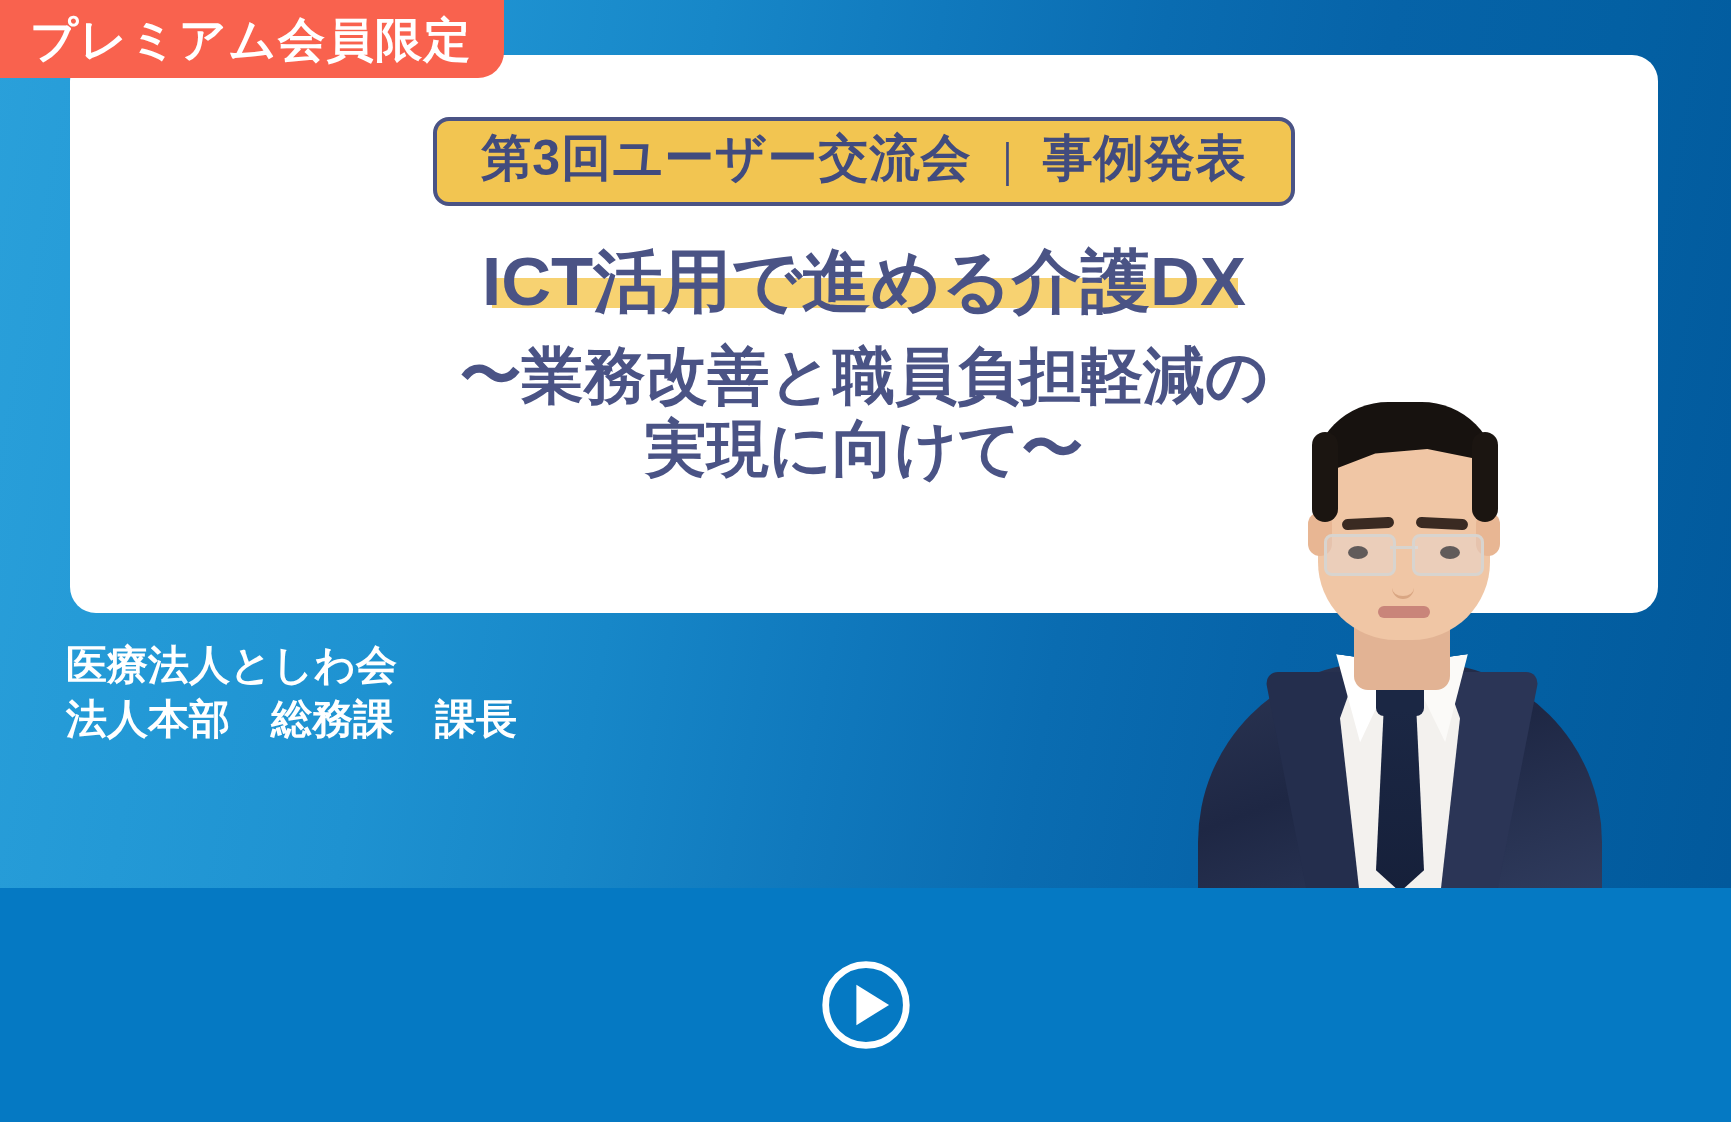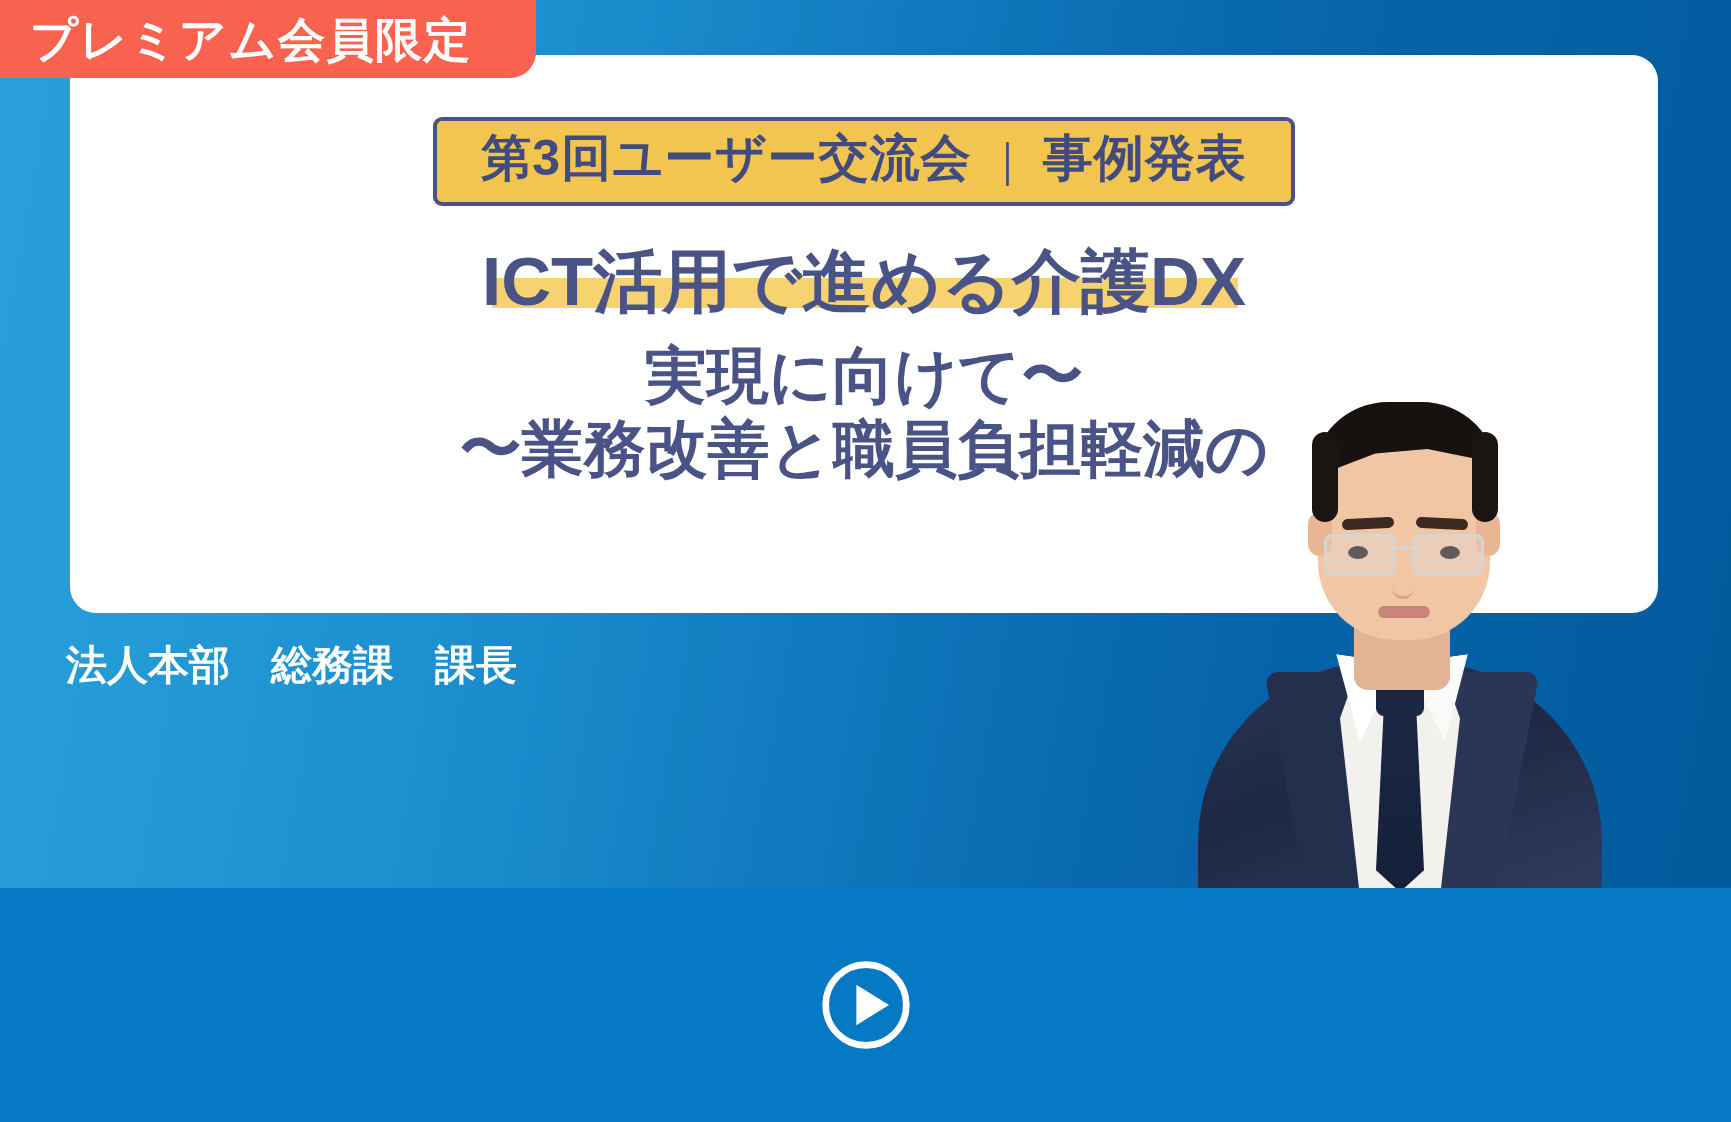--- a/index.html
+++ b/index.html
@@ -44,21 +44,21 @@
     background: #ffffff;
     border-radius: 26px;
   }
 
   
   .premium-ribbon {
     position: absolute;
     left: 0;
     top: 0;
     height: 78px;
-    padding: 0 64px 0 30px;
+    padding: 0 32px 0 30px;
     display: flex;
     align-items: center;
     background: #f9624e;
     border-bottom-right-radius: 26px;
     z-index: 6;
   }
   .premium-ribbon .ribbon-text {
     color: #ffffff;
     font-size: 47px;
     font-weight: 700;
@@ -77,21 +77,21 @@
     z-index: 4;
     display: flex;
     flex-direction: column;
     align-items: center;
   }
 
   .event-badge {
     margin-top: 62px;
     border: 4px solid #4a5385;
     background: #f2c551;
-    border-radius: 9px;
+    border-radius: 16px;
     padding: 9px 44px 14px 44px;
     display: flex;
     align-items: baseline;
     justify-content: center;
     gap: 0;
   }
   .event-badge .badge-text {
     color: #414b7e;
     font-size: 50px;
     font-weight: 700;
@@ -450,27 +450,28 @@
       <span class="badge-sep">｜</span>
       <span class="badge-text">事例発表</span>
     </div>
 
     <div class="main-title-wrap">
       <div class="title-highlight"></div>
       <div class="main-title">ICT活用で進める介護DX</div>
     </div>
 
     <div class="subtitle">
+      <span class="sub-line">〜業務改善と職員負担軽減の</span>
       <span class="sub-line">実現に向けて〜</span>
-      <span class="sub-line">〜業務改善と職員負担軽減の</span>
     </div>
 
   </div>
 
   <div class="speaker-block">
+    <div class="speaker-org">医療法人としわ会</div>
     <div class="speaker-dept">法人本部　総務課　課長</div>
   </div>
 
   <div class="portrait">
     <div class="p-shoulders"></div>
     <div class="p-lapel-l"></div>
     <div class="p-lapel-r"></div>
     <div class="p-shirt"></div>
     <div class="p-collar-l"></div>
     <div class="p-collar-r"></div>

